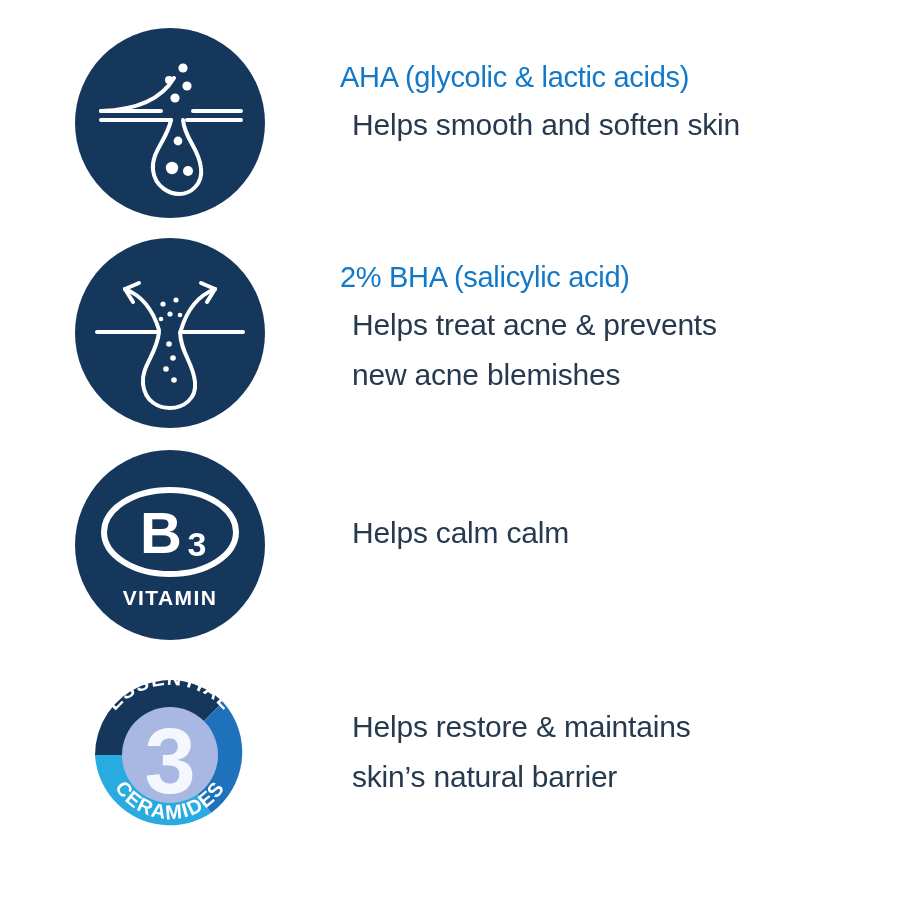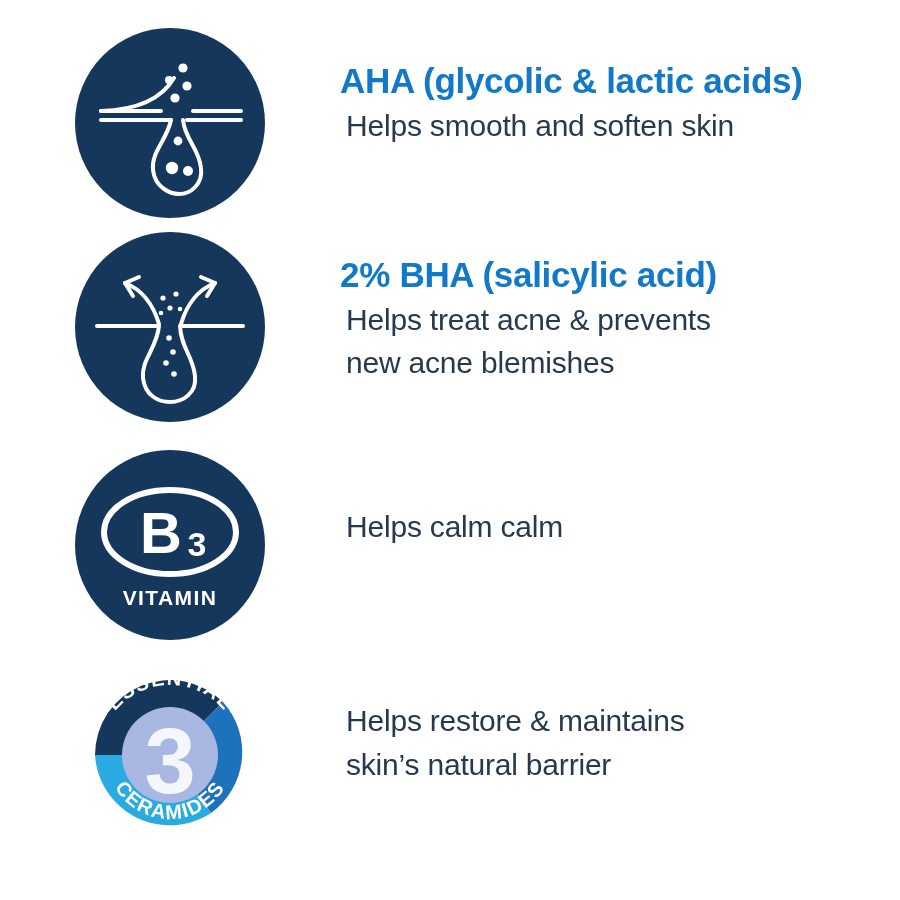--- a/index.html
+++ b/index.html
@@ -35,39 +35,39 @@
     position:relative;
     display:block;
   }
   .badge svg{display:block;width:190px;height:190px;}
   .text-slot{
     flex:1 1 auto;
     padding-top:2px;
   }
   .heading{
     color:#1278C8;
-    font-size:35px;
-    font-weight:bold;
+    font-size:29px;
+    font-weight:normal;
     line-height:1.1;
     letter-spacing:-0.3px;
     margin:0 10px 6px 0;
     white-space:nowrap;
   }
   .body-line{
     color:#26394F;
     font-size:30px;
     font-weight:normal;
     line-height:1.26;
-    margin:6px;
+    margin:12px;
     letter-spacing:-0.2px;
     white-space:nowrap;
   }
   
   #row-0{top:28px;}
-  #row-1{top:232px;}
+  #row-1{top:238px;}
   #row-2{top:450px;}
   #row-3{top:660px;}
 
   #row-0 .text-slot{padding-top:34px;}
   #row-1 .text-slot{padding-top:24px;}
   #row-2 .text-slot{padding-top:52px;}
   #row-3 .text-slot{padding-top:36px;}
 </style>
 </head>
 <body>

